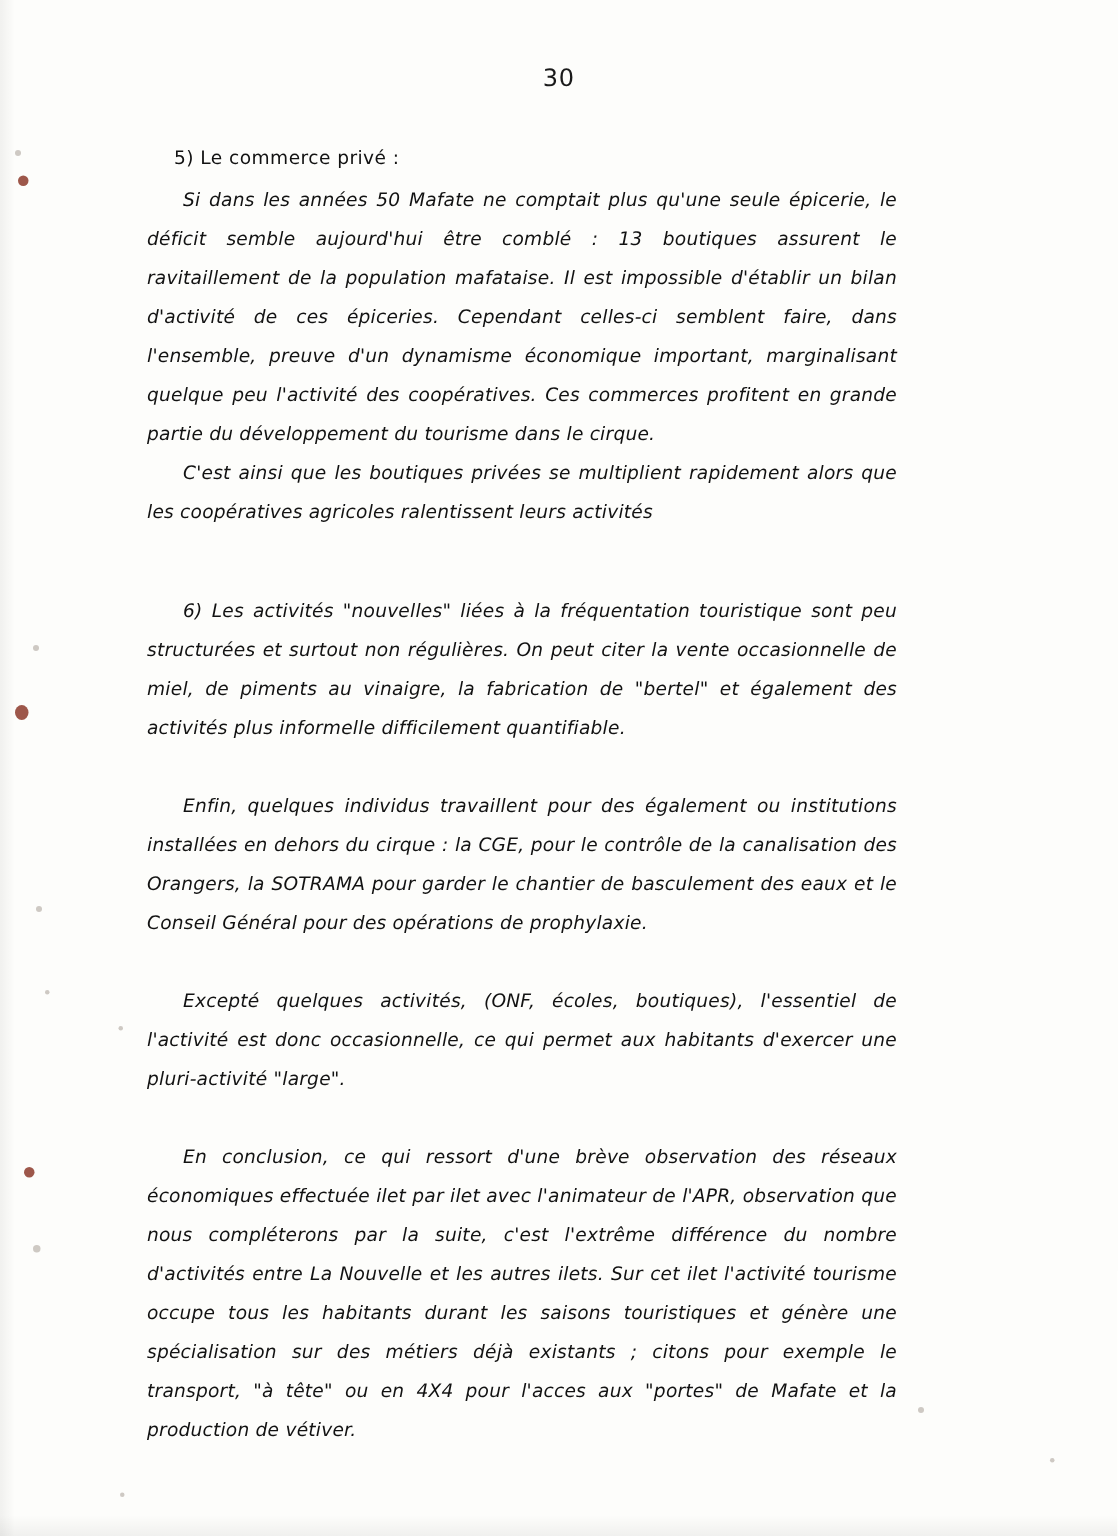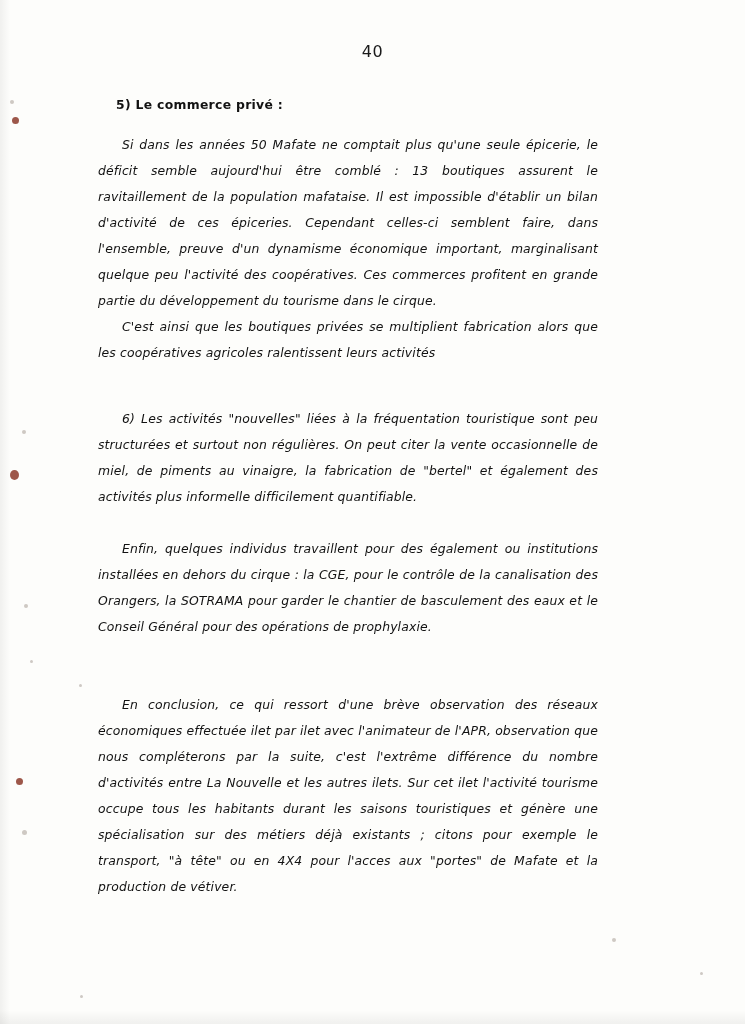--- a/index.html
+++ b/index.html
@@ -44,23 +44,23 @@
     margin: 0;
     text-align: justify;
     text-justify: inter-word;
   }
   p.indent {
     text-indent: 24px;
     font-style: italic;
   }
   p.heading {
     text-indent: 18px;
-    font-weight: bold;
+    font-weight: normal;
     letter-spacing: 0.3px;
-    margin-bottom: 14px;
+    margin-bottom: 2px;
   }
   .gap-block { height: 40px; }
   .gap-mid { height: 26px; }
 
   
   .mark {
     position: absolute;
     border-radius: 50%;
     background: #6b4a3a;
     opacity: 0.75;
@@ -82,40 +82,41 @@
     position: absolute;
     bottom: 0; left: 0; height: 14px; width: 100%;
     background: linear-gradient(to top, rgba(0,0,0,0.05), rgba(0,0,0,0));
   }
 </style>
 </head>
 <body>
 
 <div class="page">
 
-  <div class="page-number">40</div>
+  <div class="page-number">30</div>
 
   <div class="content">
 
     <p class="heading">5) Le commerce privé :</p>
 
     <p class="indent">Si dans les années 50 Mafate ne comptait plus qu'une seule épicerie, le déficit semble aujourd'hui être comblé : 13 boutiques assurent le ravitaillement de la population mafataise. Il est impossible d'établir un bilan d'activité de ces épiceries. Cependant celles-ci semblent faire, dans l'ensemble, preuve d'un dynamisme économique important, marginalisant quelque peu l'activité des coopératives. Ces commerces profitent en grande partie du développement du tourisme dans le cirque.</p>
 
-    <p class="indent">C'est ainsi que les boutiques privées se multiplient fabrication alors que les coopératives agricoles ralentissent leurs activités</p>
+    <p class="indent">C'est ainsi que les boutiques privées se multiplient rapidement alors que les coopératives agricoles ralentissent leurs activités</p>
 
     <div class="gap-block"></div>
 
     <p class="indent">6) Les activités "nouvelles" liées à la fréquentation touristique sont peu structurées et surtout non régulières. On peut citer la vente occasionnelle de miel, de piments au vinaigre, la fabrication de "bertel" et également des activités plus informelle difficilement quantifiable.</p>
 
     <div class="gap-mid"></div>
 
     <p class="indent">Enfin, quelques individus travaillent pour des également ou institutions installées en dehors du cirque : la CGE, pour le contrôle de la canalisation des Orangers, la SOTRAMA pour garder le chantier de basculement des eaux et le Conseil Général pour des opérations de prophylaxie.</p>
 
     <div class="gap-mid"></div>
 
+    <p class="indent">Excepté quelques activités, (ONF, écoles, boutiques), l'essentiel de l'activité est donc occasionnelle, ce qui permet aux habitants d'exercer une pluri-activité "large".</p>
 
     <div class="gap-mid"></div>
 
     <p class="indent">En conclusion, ce qui ressort d'une brève observation des réseaux économiques effectuée ilet par ilet avec l'animateur de l'APR, observation que nous compléterons par la suite, c'est l'extrême différence du nombre d'activités entre La Nouvelle et les autres ilets. Sur cet ilet l'activité tourisme occupe tous les habitants durant les saisons touristiques et génère une spécialisation sur des métiers déjà existants ; citons pour exemple le transport, "à tête" ou en 4X4 pour l'acces aux "portes" de Mafate et la production de vétiver.</p>
 
   </div>
 
   <div class="mark faint" style="left:10px; top:100px; width:4px; height:4px;"></div>
   <div class="mark ink" style="left:12px; top:117px; width:7px; height:7px;"></div>
   <div class="mark faint" style="left:22px; top:430px; width:4px; height:4px;"></div>

